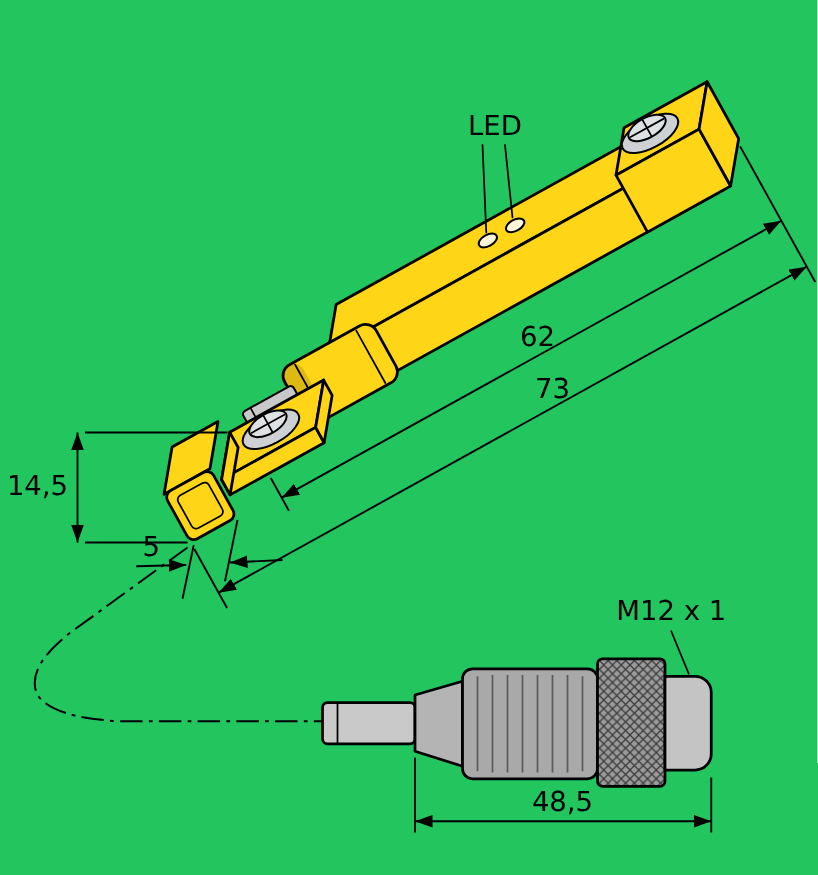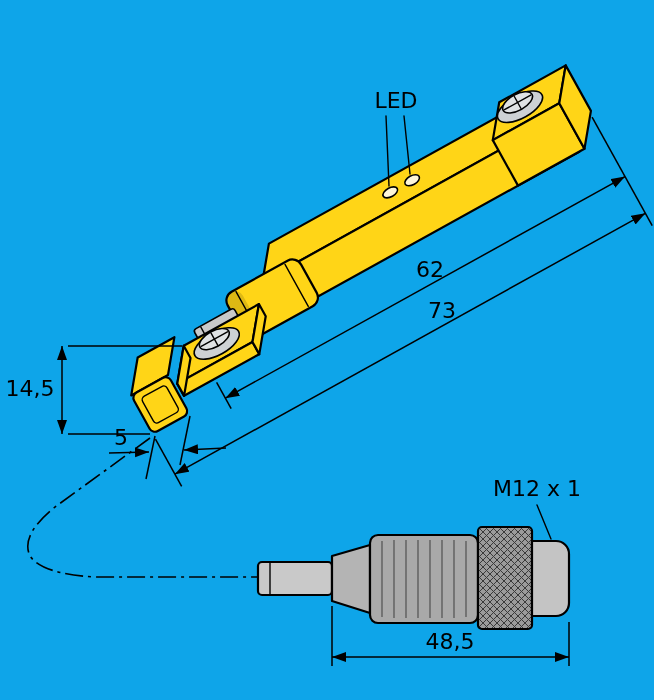--- a/index.html
+++ b/index.html
@@ -1,16 +1,16 @@
 <!DOCTYPE html>
 <html><head>
 <meta charset="utf-8">
 <style>
   html,body{margin:0;padding:0;background:#ffffff;}
-  .stage{position:relative;width:654px;height:700px;background:#0ea5e9;overflow:hidden;}
+  .stage{position:relative;width:654px;height:700px;background:#22c55e;overflow:hidden;}
   svg{display:block;}
   .o2   { stroke:#000; stroke-width:2.2; stroke-linejoin:round; stroke-linecap:round; }
   .o15  { stroke:#000; stroke-width:1.6; stroke-linejoin:round; stroke-linecap:round; }
   .thin { stroke:#000; stroke-width:1.4; fill:none; stroke-linecap:round; }
   .dim  { stroke:#000; stroke-width:1.5; fill:none; }
   .cl   { stroke:#000; stroke-width:1.6; fill:none; stroke-dasharray:18 5 3 5; }
   .rib  { stroke:#000; stroke-width:1.4; opacity:.45; }
   text  { font-family:"DejaVu Sans","Liberation Sans",sans-serif; font-size:22px; fill:#000; }
 </style>
 </head>

